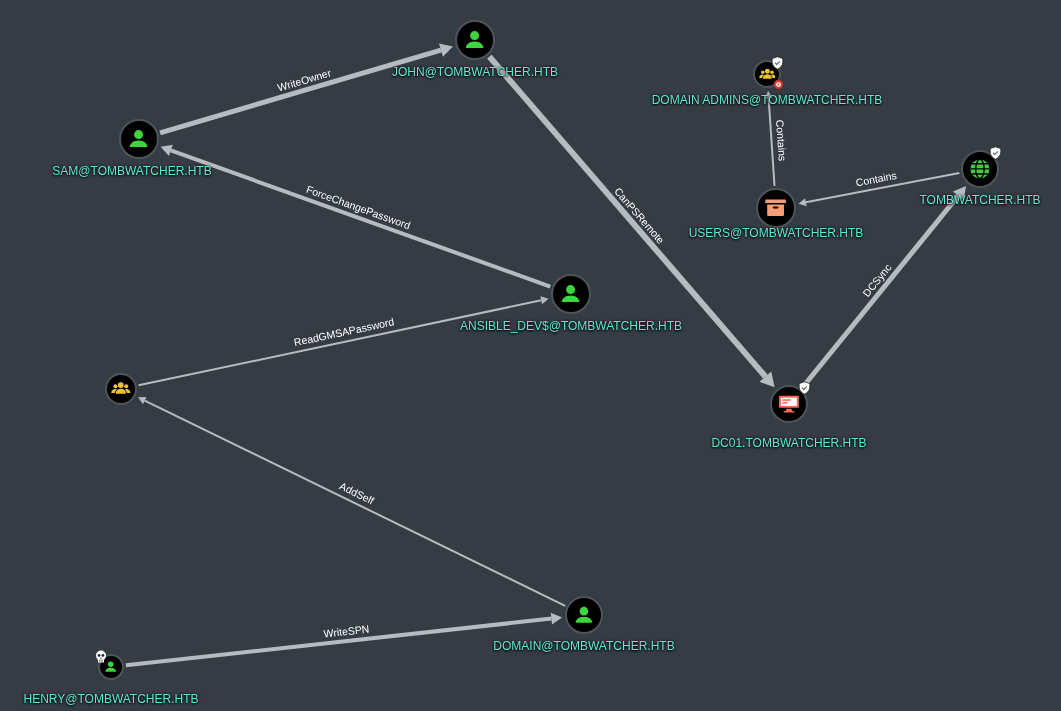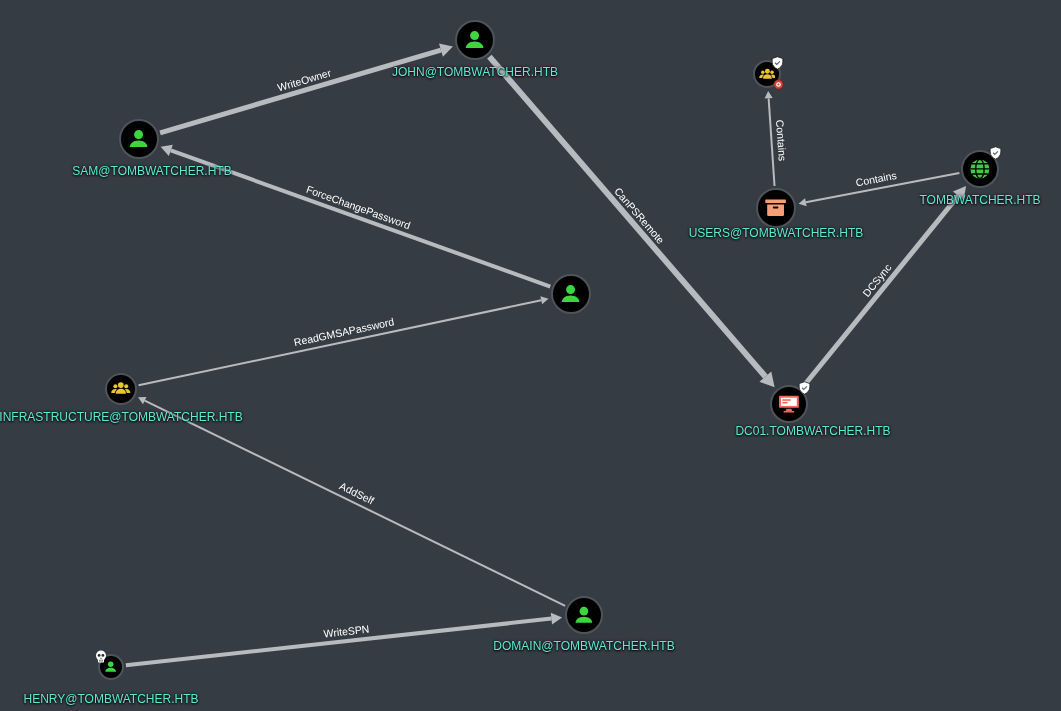--- a/index.html
+++ b/index.html
@@ -81,21 +81,21 @@
         <path d="M12 13.8c-4.9 0-8.4 2.8-8.4 6.2h16.8c0-3.4-3.5-6.2-8.4-6.2z" fill="#3ed63e"></path>
       </svg>
     </div>
     <div class="node-label" style="left: 475px; top: 65px;">JOHN@TOMBWATCHER.HTB</div>
     <div class="node" style="left: 119px; top: 119px; height: 40px; width: 40px; border-color: rgb(78, 84, 90); background: rgb(0, 0, 0);">
       <svg class="glyph" viewBox="0 0 24 24">
         <circle cx="12" cy="8.2" r="4.3" fill="#3ed63e"></circle>
         <path d="M12 13.8c-4.9 0-8.4 2.8-8.4 6.2h16.8c0-3.4-3.5-6.2-8.4-6.2z" fill="#3ed63e"></path>
       </svg>
     </div>
-    <div class="node-label" style="left: 152px; top: 164px;">SAM@TOMBWATCHER.HTB</div>
+    <div class="node-label" style="left: 132px; top: 164px;">SAM@TOMBWATCHER.HTB</div>
     <div class="node" style="left: 753px; top: 60px; height: 28px; width: 28px; border-color: rgb(78, 84, 90); background: rgb(0, 0, 0);">
       <svg class="glyph" viewBox="0 0 24 24">
         <g fill="#edc32c">
           <circle cx="5.4" cy="8.8" r="2.5"></circle>
           <circle cx="18.6" cy="8.8" r="2.5"></circle>
           <circle cx="12" cy="7.4" r="3.5"></circle>
           <path d="M5.4 12.2c-2.9 0-5 1.8-5 4.1v1h4.3c.2-1.9 1.1-3.4 2.5-4.4-.5-.4-1.1-.7-1.8-.7z"></path>
           <path d="M18.6 12.2c2.9 0 5 1.8 5 4.1v1h-4.3c-.2-1.9-1.1-3.4-2.5-4.4.5-.4 1.1-.7 1.8-.7z"></path>
           <path d="M12 11.8c-3.4 0-6.1 2.1-6.1 4.8v1.6h12.2v-1.6c0-2.7-2.7-4.8-6.1-4.8z"></path>
         </g>
@@ -103,20 +103,21 @@
       <svg class="badge badge-shield" viewBox="0 0 16 17">
         <path d="M8 .8l6.6 2.3v4.1c0 4.3-2.9 7-6.6 8.9-3.7-1.9-6.6-4.6-6.6-8.9V3.1z" fill="#ffffff" stroke="#1c1f22" stroke-width="1"></path>
         <path d="M5 8.2l2.1 2.1 3.9-3.9" fill="none" stroke="#60666c" stroke-width="1.4"></path>
       </svg>
       <svg class="badge badge-highvalue" viewBox="0 0 16 16">
         <circle cx="8" cy="8" r="6.8" fill="#d8423a" stroke="#7e1d18" stroke-width="1"></circle>
         <circle cx="8" cy="8" r="3.4" fill="#ffffff"></circle>
         <circle cx="8" cy="8" r="1.6" fill="#d8423a"></circle>
       </svg>
     </div>
+    <div class="node-label" style="left: 767px; top: 93px;">DOMAIN ADMINS@TOMBWATCHER.HTB</div>
     <div class="node" style="left: 961px; top: 150px; height: 38px; width: 38px; border-color: rgb(78, 84, 90); background: rgb(0, 0, 0);">
       <svg class="glyph" viewBox="0 0 24 24">
         <circle cx="12" cy="12" r="9.6" fill="#44cb44"></circle>
         <g stroke="#000" stroke-width="1.4" fill="none">
           <ellipse cx="12" cy="12" rx="4.3" ry="9.6"></ellipse>
           <path d="M2.4 12h19.2M4 6.8h16M4 17.2h16"></path>
         </g>
       </svg>
       <svg class="badge badge-shield" viewBox="0 0 16 17">
         <path d="M8 .8l6.6 2.3v4.1c0 4.3-2.9 7-6.6 8.9-3.7-1.9-6.6-4.6-6.6-8.9V3.1z" fill="#ffffff" stroke="#1c1f22" stroke-width="1"></path>
@@ -133,47 +134,47 @@
         <rect x="9.3" y="11" width="5.4" height="1.9" rx=".9" fill="#000"></rect>
       </svg>
     </div>
     <div class="node-label" style="left: 776px; top: 226px;">USERS@TOMBWATCHER.HTB</div>
     <div class="node" style="left: 551px; top: 274px; height: 40px; width: 40px; border-color: rgb(78, 84, 90); background: rgb(0, 0, 0);">
       <svg class="glyph" viewBox="0 0 24 24">
         <circle cx="12" cy="8.2" r="4.3" fill="#3ed63e"></circle>
         <path d="M12 13.8c-4.9 0-8.4 2.8-8.4 6.2h16.8c0-3.4-3.5-6.2-8.4-6.2z" fill="#3ed63e"></path>
       </svg>
     </div>
+    <div class="node-label" style="left: 571px; top: 319px;">ANSIBLE_DEV$@TOMBWATCHER.HTB</div>
     <div class="node" style="left: 105px; top: 373px; height: 32px; width: 32px; border-color: rgb(78, 84, 90); background: rgb(0, 0, 0);">
       <svg class="glyph" viewBox="0 0 24 24">
         <g fill="#edc32c">
           <circle cx="5.4" cy="8.8" r="2.5"></circle>
           <circle cx="18.6" cy="8.8" r="2.5"></circle>
           <circle cx="12" cy="7.4" r="3.5"></circle>
           <path d="M5.4 12.2c-2.9 0-5 1.8-5 4.1v1h4.3c.2-1.9 1.1-3.4 2.5-4.4-.5-.4-1.1-.7-1.8-.7z"></path>
           <path d="M18.6 12.2c2.9 0 5 1.8 5 4.1v1h-4.3c-.2-1.9-1.1-3.4-2.5-4.4.5-.4 1.1-.7 1.8-.7z"></path>
           <path d="M12 11.8c-3.4 0-6.1 2.1-6.1 4.8v1.6h12.2v-1.6c0-2.7-2.7-4.8-6.1-4.8z"></path>
         </g>
       </svg>
     </div>
-    <div class="node-label" style="left: 121px; top: 410px;">INFRASTRUCTURE@TOMBWATCHER.HTB</div>
     <div class="node" style="left: 770px; top: 385px; height: 38px; width: 38px; border-color: rgb(78, 84, 90); background: rgb(0, 0, 0);">
       <svg class="glyph" viewBox="0 0 24 24">
         <rect x="2" y="3.8" width="20" height="12.2" rx="1" fill="#f2685f"></rect>
         <rect x="4" y="5.8" width="16" height="8.2" fill="#ffffff"></rect>
         <rect x="5.4" y="7.3" width="8.4" height="1.6" fill="#f2685f"></rect>
         <rect x="5.4" y="10" width="5.2" height="1.6" fill="#f2685f"></rect>
         <path d="M9.6 17h4.8l.9 2.2h2v1.6H6.7v-1.6h2z" fill="#f2685f"></path>
       </svg>
       <svg class="badge badge-shield" viewBox="0 0 16 17">
         <path d="M8 .8l6.6 2.3v4.1c0 4.3-2.9 7-6.6 8.9-3.7-1.9-6.6-4.6-6.6-8.9V3.1z" fill="#ffffff" stroke="#1c1f22" stroke-width="1"></path>
         <path d="M5 8.2l2.1 2.1 3.9-3.9" fill="none" stroke="#60666c" stroke-width="1.4"></path>
       </svg>
     </div>
-    <div class="node-label" style="left: 789px; top: 424px; margin-left: 24px;">DC01.TOMBWATCHER.HTB</div>
+    <div class="node-label" style="left: 789px; top: 436px;">DC01.TOMBWATCHER.HTB</div>
     <div class="node" style="left: 565px; top: 596px; height: 38px; width: 38px; border-color: rgb(78, 84, 90); background: rgb(0, 0, 0);">
       <svg class="glyph" viewBox="0 0 24 24">
         <circle cx="12" cy="8.2" r="4.3" fill="#3ed63e"></circle>
         <path d="M12 13.8c-4.9 0-8.4 2.8-8.4 6.2h16.8c0-3.4-3.5-6.2-8.4-6.2z" fill="#3ed63e"></path>
       </svg>
     </div>
     <div class="node-label" style="left: 584px; top: 639px;">DOMAIN@TOMBWATCHER.HTB</div>
     <div class="node" style="left: 98px; top: 654px; height: 26px; width: 26px; border-color: rgb(78, 84, 90); background: rgb(0, 0, 0);">
       <svg class="glyph" viewBox="0 0 24 24">
         <circle cx="12" cy="8.2" r="4.3" fill="#3ed63e"></circle>

